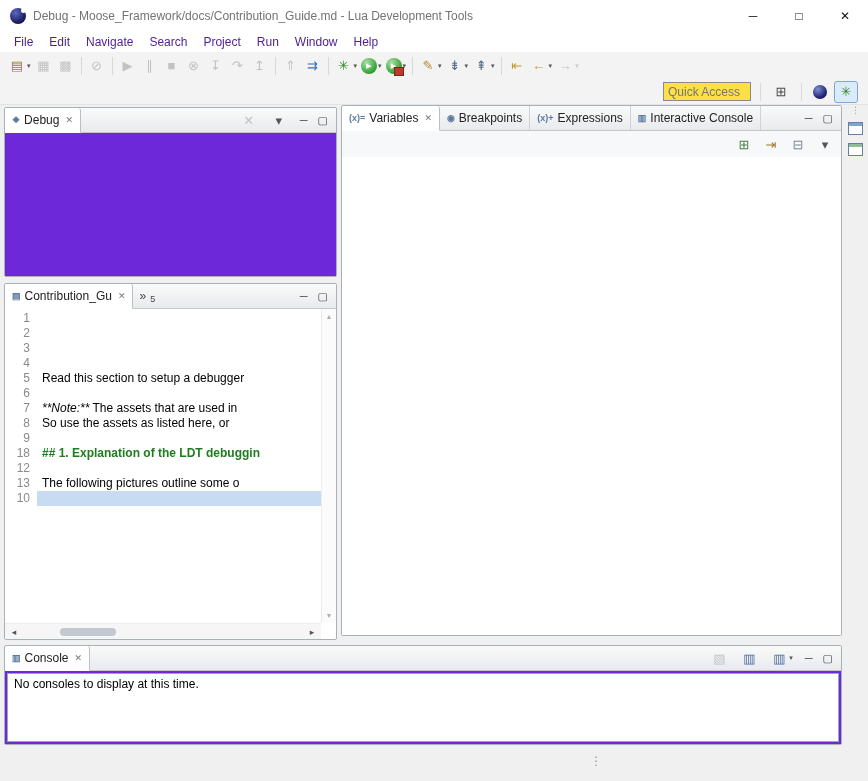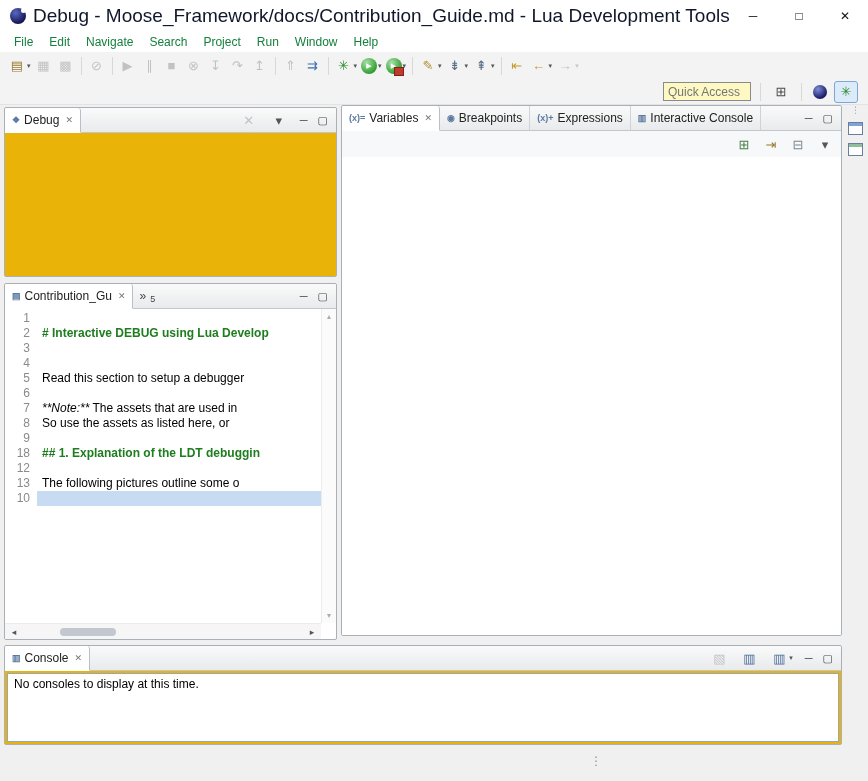--- a/index.html
+++ b/index.html
@@ -4,64 +4,64 @@
 <style>
   *{margin:0;padding:0;box-sizing:border-box;font-family:"Liberation Sans",sans-serif;}
   html,body{width:868px;height:781px;overflow:hidden;}
   body{position:relative;background:#f0f0f0;}
 
   
   .titlebar{height:31px;background:#fff;display:flex;align-items:center;}
   .app-icon{width:16px;height:16px;margin:0 7px 0 10px;border-radius:50%;
     background:radial-gradient(circle at 35% 30%,#5968c4,#151552 72%);position:relative;flex:none;}
   .app-icon::after{content:"";position:absolute;right:0;top:0;width:5px;height:5px;border-radius:50%;background:#fff;}
-  .title{font-size:19px;color:#0f172a;white-space:nowrap;}
+  .title{font-size:12px;color:#737373;white-space:nowrap;}
   .win-ctrls{margin-left:auto;display:flex;height:31px;}
   .wbtn{width:46px;display:flex;align-items:center;justify-content:center;font-size:12px;color:#111;}
 
   
   .menubar{height:21px;background:#fff;display:flex;align-items:center;padding-left:6px;}
-  .menu-item{padding:2px 8px;font-size:12px;color:#15803d;}
+  .menu-item{padding:2px 8px;font-size:12px;color:#4c1d95;}
 
   
   .toolbar{height:27px;background:#f3f3f3;display:flex;align-items:center;padding-left:6px;}
   .tbtn{display:flex;align-items:center;padding:1px 2px;border-radius:2px;}
   .tbi{width:18px;height:18px;display:flex;align-items:center;justify-content:center;font-size:13px;color:#4a4a4a;}
   .disabled .tbi{color:#c2c2c2 !important;}
   .drop{font-size:7px;color:#555;margin-left:1px;}
   .disabled .drop{color:#c8c8c8;}
   .tbsep{width:1px;height:18px;background:#d8d8d8;margin:0 4px;flex:none;}
   .run-circle{width:16px;height:16px;border-radius:50%;
     background:radial-gradient(circle at 35% 30%,#a8e0a8,var(--run_green,#2f9e2f) 72%);
     color:#fff;font-size:7px;display:flex;align-items:center;justify-content:center;position:relative;}
   .ext::after{content:"";position:absolute;right:-2px;bottom:-2px;width:8px;height:7px;background:#c0392b;border:1px solid #7d241a;}
   .toolbar2{height:26px;background:#f3f3f3;display:flex;align-items:center;justify-content:flex-end;
     padding-right:10px;gap:5px;border-bottom:1px solid #e3e3e3;}
-  .quick-access{width:88px;height:19px;border:1px solid #8a8a8a;background:#fef9c3;font-size:12px;padding:0 4px;color:#444;}
+  .quick-access{width:88px;height:19px;border:1px solid #8a8a8a;background:#fde047;font-size:12px;padding:0 4px;color:#444;}
   .pressed{background:var(--perspective_pressed,#dcebfa);border:1px solid #7ea7d8;border-radius:3px;}
   .green{color:#2e8b2e;}
   .lua-sphere{width:14px;height:14px;border-radius:50%;display:inline-block;
     background:radial-gradient(circle at 35% 30%,#7d8fd8,#1a1a66 70%);}
 
   
   .part{position:absolute;background:#fff;border:1px solid #a9b0b8;border-radius:2px;}
   .debug-part{left:4px;top:107px;width:333px;height:170px;}
   .editor-part{left:4px;top:283px;width:333px;height:357px;}
   .right-part{left:341px;top:105px;width:501px;height:531px;}
   .console-part{left:4px;top:645px;width:838px;height:100px;}
   .tabrow{height:25px;background:linear-gradient(#fafafa,#e8eaec);border-bottom:1px solid #c2c7cd;
     display:flex;align-items:stretch;border-radius:2px 2px 0 0;position:relative;z-index:2;}
   .tab{display:flex;align-items:center;gap:4px;padding:0 7px;font-size:12px;color:#222;border-right:1px solid #cfd3d8;white-space:nowrap;}
   .tab.active{background:#fff;margin-bottom:-1px;border-bottom:1px solid #fff;
     border-top-left-radius:3px;border-top-right-radius:3px;border-right:1px solid #b9bfc7;}
   .tabicon{font-size:9px;color:#5b7aa0;font-weight:bold;}
   .tabclose{font-size:9px;color:#777;margin-left:2px;}
   .part-ctrls{margin-left:auto;display:flex;align-items:center;gap:10px;padding-right:8px;color:#444;font-size:11px;}
   .ctrl-icons{display:flex;align-items:center;gap:8px;}
-  .part-body{position:absolute;left:0;right:0;top:25px;bottom:0;background:#eab308;}
+  .part-body{position:absolute;left:0;right:0;top:25px;bottom:0;background:#6d28d9;}
   .ovf{display:flex;align-items:center;padding:0 6px;font-size:12px;color:#444;border-right:none;}
   .ovf-count{font-size:9px;margin-top:5px;}
 
   
   .editor-body{position:absolute;left:0;right:0;top:25px;bottom:0;font-family:"Liberation Mono","DejaVu Sans Mono",monospace;font-size:12px;}
   #editor-lines{position:absolute;top:2px;left:0;right:15px;bottom:16px;overflow:hidden;}
   .eline{display:flex;height:15px;line-height:15px;}
   .lnum{width:32px;text-align:right;padding-right:7px;color:#8a8a8a;flex:none;font-family:inherit;}
   .lbody{flex:1;padding-left:5px;white-space:pre;overflow:hidden;color:#000;font-family:inherit;}
   .lbody .h{color:var(--heading_green,#1e7d1e);font-weight:bold;}
@@ -258,21 +258,20 @@
     </div>
   </div>
   <div class="editor-body">
     <div id="editor-lines">
         <div class="eline">
           <span class="lnum">1</span>
           <span class="lbody"></span>
         </div>
         <div class="eline">
           <span class="lnum">2</span>
-          <span class="lbody"><span class="h"># Interactive DEBUG using Lua Develop</span></span>
         </div>
         <div class="eline">
           <span class="lnum">3</span>
           <span class="lbody"></span>
         </div>
         <div class="eline">
           <span class="lnum">4</span>
         </div>
         <div class="eline">
           <span class="lnum">5</span>

